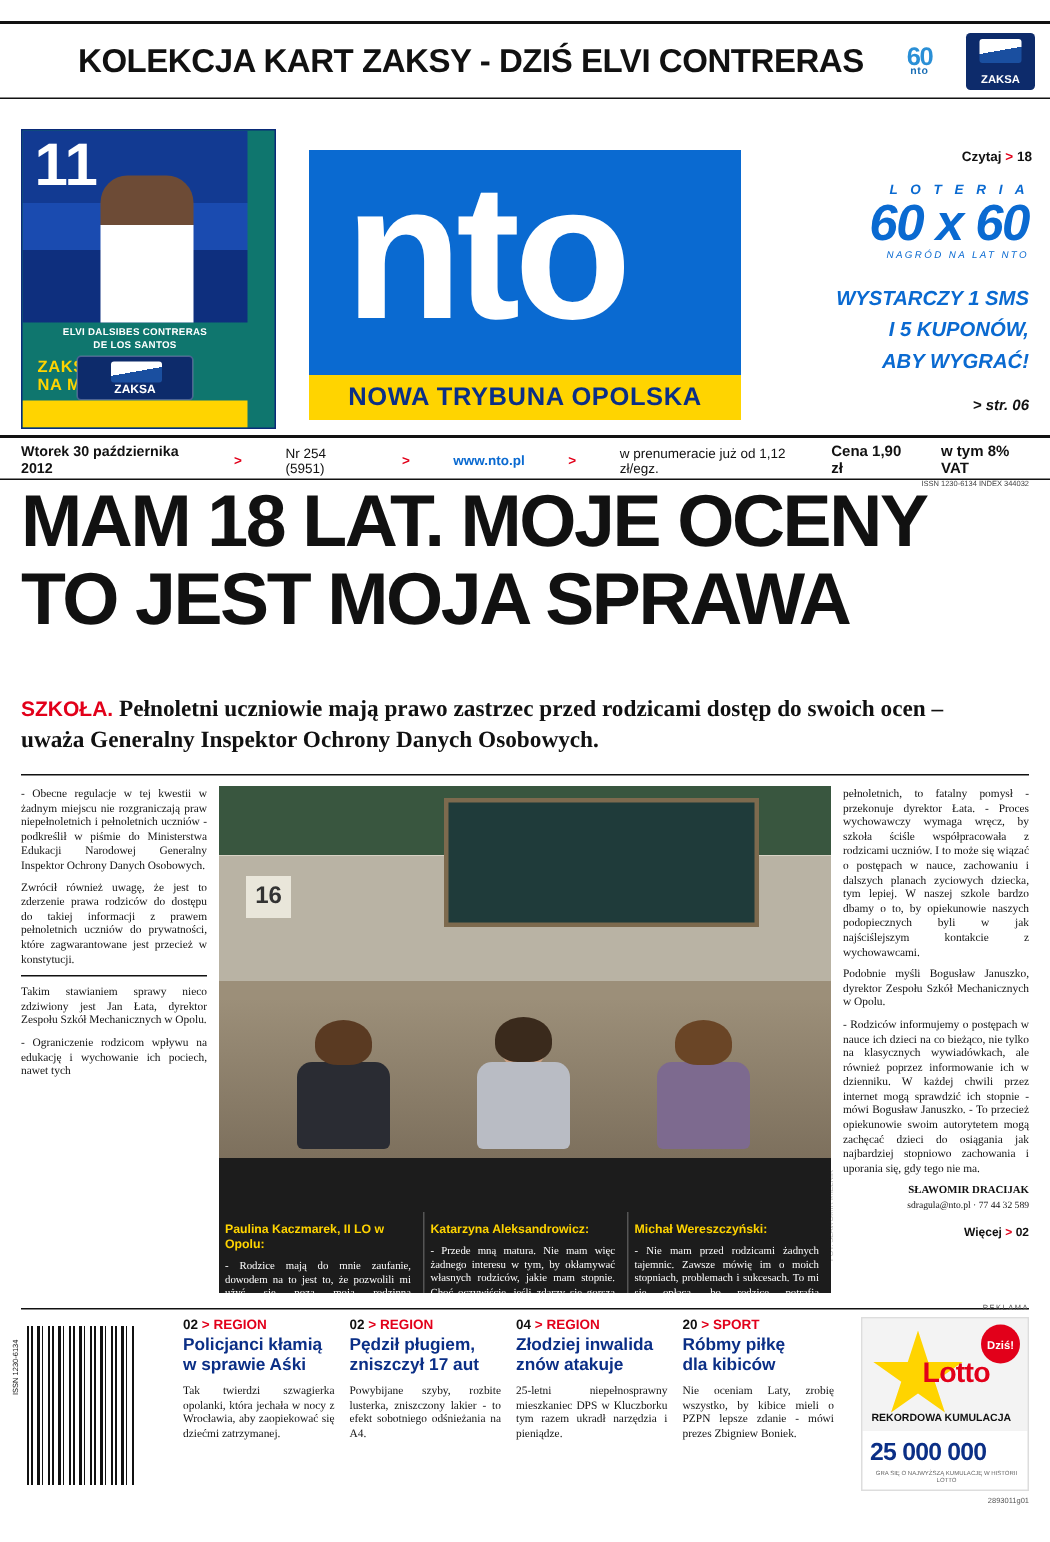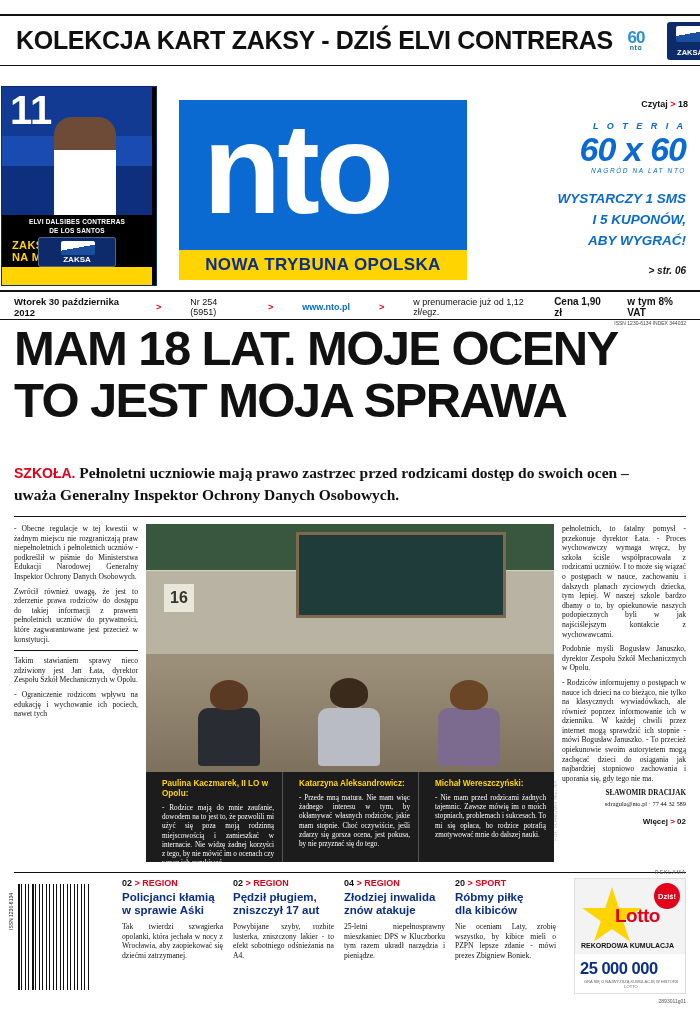--- a/index.html
+++ b/index.html
@@ -20,24 +20,24 @@
   
   .promo {
     position: absolute; left: 0; top: 14px;
     width: 700px; height: 52px;
     border-top: 2px solid #111;
     border-bottom: 1px solid #111;
     display: flex; align-items: center;
   }
   .promo-head {
     flex: 1;
-    padding-left: 16px;
+    padding-left: 52px;
     font-family: "Liberation Sans", sans-serif;
     font-weight: bold;
-    font-size: 25px;
+    font-size: 22px;
     letter-spacing: -0.3px;
     white-space: nowrap;
   }
   .promo-logos { display: flex; align-items: center; gap: 8px; padding-right: 10px; }
   .logo60 {
     width: 46px; height: 36px;
     display: flex; flex-direction: column; align-items: center; justify-content: center;
     color: #0a6ec4;
     font-family: "Liberation Sans", sans-serif;
   }
@@ -69,23 +69,23 @@
   .czytaj .arrow { color: #e2001a; }
 
   
   .masthead {
     position: absolute; left: 0; top: 80px;
     width: 700px; height: 212px;
     border-bottom: 2px solid #111;
     display: flex;
   }
   .mini-cover {
-    width: 156px; margin-left: 1px; margin-top: 6px;
+    width: 170px; margin-left: 14px; margin-top: 6px;
     height: 200px;
-    background: #000000;
+    background: #0f766e;
     border: 1px solid #0a2a78;
     position: relative;
     overflow: hidden;
   }
   .mc-photo {
     position: absolute; left: 0; top: 0; width: 150px; height: 128px;
     background:
       radial-gradient(circle at 64% 40%, #6b4a35 0 12%, rgba(0,0,0,0) 13%),
       linear-gradient(180deg,#123a92 0 38%, #1a4bb0 38% 62%, #0e2f7e 62% 100%);
   }
@@ -300,21 +300,21 @@
   .fig2 .body { background: #b9bcc4; margin-top: -6px; }
   .fig3 { left: 292px; }
   .fig3 .hair { background: #6a4526; left: 12px; top: -2px; }
   .fig3 .body { background: #7d6a8f; margin-top: -6px; }
 
   .capbar {
     position: absolute; left: 146px; top: 772px; width: 408px; height: 90px;
     background: #1c1c1c; color: #fff;
     display: flex;
   }
-  .capcol { width: 136px; padding: 7px 8px 6px 16px; position: relative; }
+  .capcol { width: 136px; padding: 7px 8px 6px 4px; position: relative; margin-top: 36px; }
   .capcol + .capcol { border-left: 1px solid #555; }
   .capname {
     font-family: "Liberation Sans", sans-serif;
     font-weight: bold; font-size: 8.2px; color: #ffd400;
     margin-bottom: 5px; line-height: 10px;
   }
   .captext { font-size: 7.2px; line-height: 9.2px; text-align: justify; }
   .photo-credit {
     position: absolute; right: 148px; top: 780px;
     transform: rotate(-90deg); transform-origin: right top;

